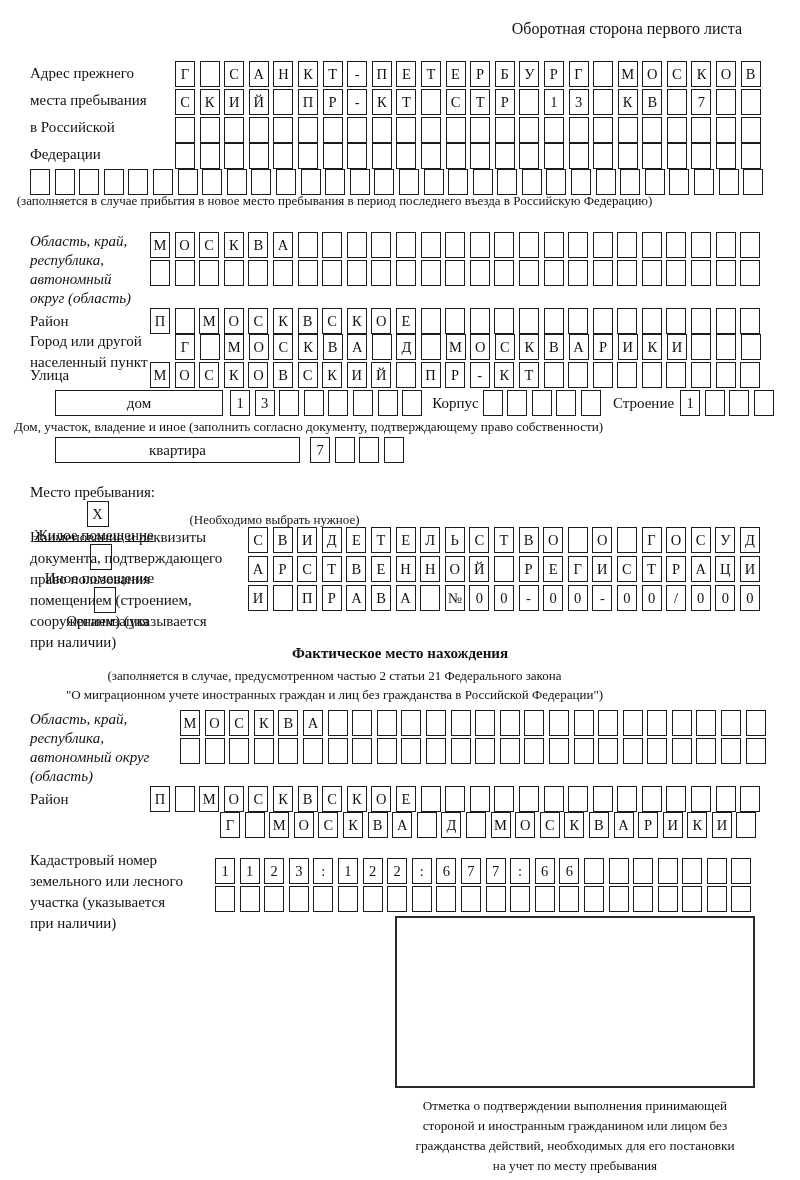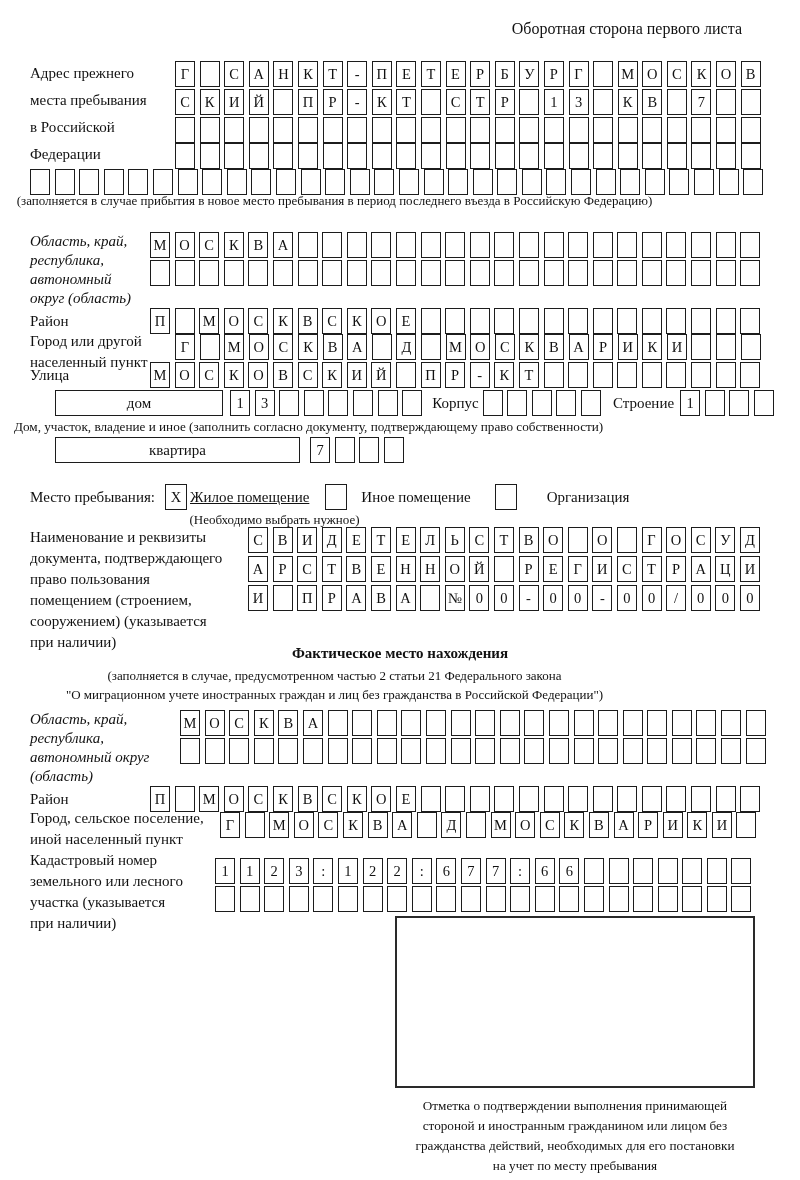--- a/index.html
+++ b/index.html
@@ -369,21 +369,21 @@
   <div class="abs hrow" style="left:55px;top:437px;">
     <div class="widebox" style="width:245px;">квартира</div>
     <div class="boxes" style="margin-left:10px;">
         <span class="cell">7</span>
         <span class="cell"></span>
         <span class="cell"></span>
         <span class="cell"></span>
       </div>
   </div>
 
-  <div class="abs hrow" style="left:30px;top:484px;">
+  <div class="abs hrow" style="left:30px;top:484px;flex-direction:column;">
     <span class="inline-label">Место пребывания:</span>
     <span class="cell" style="width:22px;margin-left:10px;">X</span>
     <span class="inline-label" style="margin-left:3px;text-decoration:underline;">Жилое помещение</span>
     <span class="cell" style="width:22px;margin-left:16px;"></span>
     <span class="inline-label" style="margin-left:14px;">Иное помещение</span>
     <span class="cell" style="width:22px;margin-left:24px;"></span>
     <span class="inline-label" style="margin-left:30px;">Организация</span>
   </div>
   <div class="abs note" style="left:-60px;top:512px;">(Необходимо выбрать нужное)</div>
 
@@ -546,22 +546,20 @@
       <span class="cell"></span>
       <span class="cell"></span>
       <span class="cell"></span>
       <span class="cell"></span>
       <span class="cell"></span>
       <span class="cell"></span>
       <span class="cell"></span>
       <span class="cell"></span>
     </div>
 
-  <div class="abs label mid" style="left:30px;top:808px;width:190px;">Город, сельское поселение,
-иной населенный пункт</div>
   <div class="abs boxes" style="left:220px;top:812px;">
       <span class="cell">Г</span>
       <span class="cell"></span>
       <span class="cell">М</span>
       <span class="cell">О</span>
       <span class="cell">С</span>
       <span class="cell">К</span>
       <span class="cell">В</span>
       <span class="cell">А</span>
       <span class="cell"></span>

